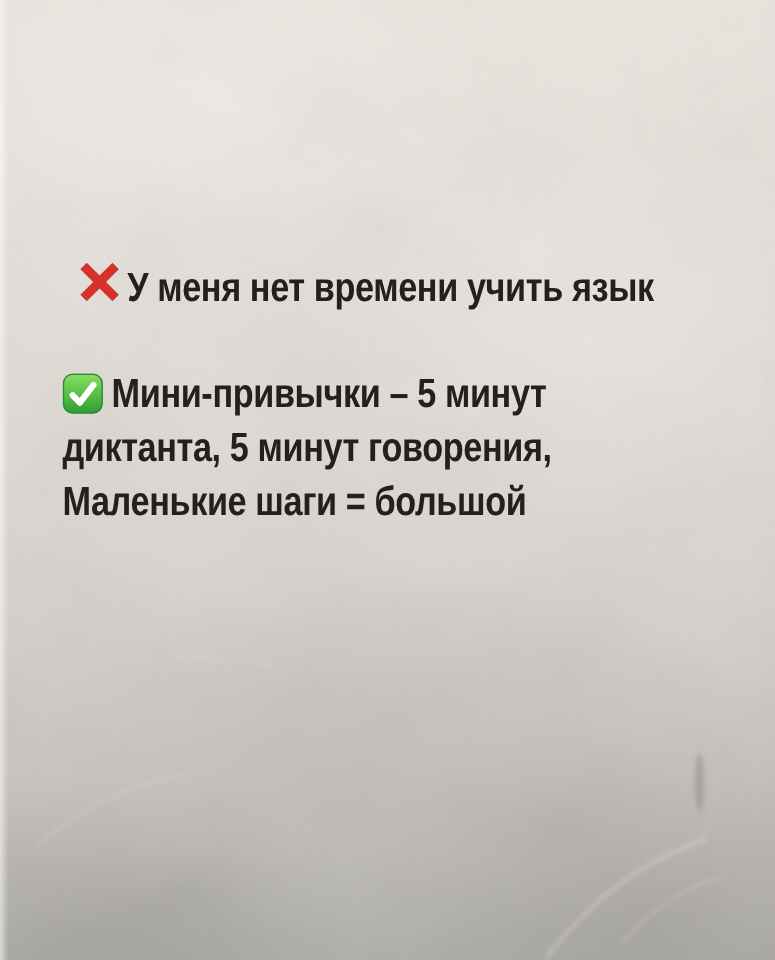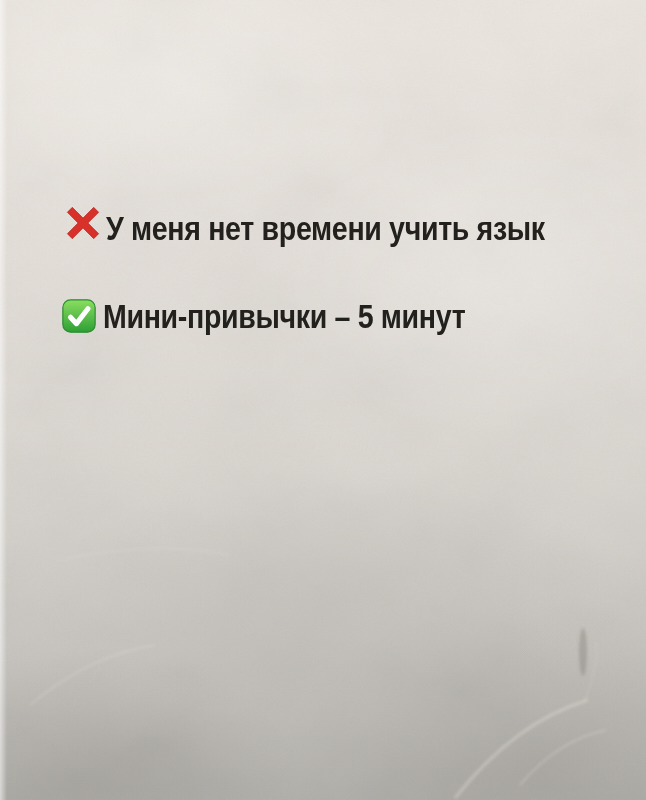--- a/index.html
+++ b/index.html
@@ -8,30 +8,30 @@
     background:var(--bg-mid,#d9d5cf);
   }
   .texture{position:absolute;inset:0;display:block;z-index:1;}
   .left-edge{
     position:absolute;left:0;top:0;width:7px;height:100%;z-index:2;
     background:linear-gradient(90deg,rgba(255,255,255,.55),rgba(255,255,255,0));
   }
   .content{
     position:absolute;inset:0;z-index:3;
     font-family:"Liberation Sans",sans-serif;
-    font-weight:700;color:var(--text,#23211d);
+    font-weight:700;color:var(--text,#23211d);margin-top:12px;
   }
   .icon{display:block;}
   .obj-icon{position:absolute;left:66px;top:206px;width:34px;height:34px;}
   .objection-line{
     position:absolute;left:106px;top:206px;
     font-size:34px;line-height:45px;white-space:nowrap;
   }
   .fact-block{
-    position:absolute;left:62px;top:294px;
+    position:absolute;left:52px;top:294px;
     font-size:34px;line-height:45px;
   }
   .fact-line{white-space:nowrap;}
   .fact-line1{position:relative;padding-left:41px;}
   .check-icon{position:absolute;left:0;top:5px;width:34px;height:34px;}
   .txt{
     display:inline-block;transform:scaleX(0.84);transform-origin:0 50%;
     white-space:pre;letter-spacing:-0.4px;
   }
 </style>
@@ -109,16 +109,22 @@
             <linearGradient id="greenGrad" x1="0" y1="0" x2="0" y2="1">
               <stop offset="0" style="stop-color:var(--check-green-top,#8ade60)"></stop>
               <stop offset="1" style="stop-color:var(--check-green-bottom,#2e9f35)"></stop>
             </linearGradient>
           </defs>
           <rect x="1" y="1" width="38" height="38" rx="9" fill="url(#greenGrad)" stroke="var(--check-border,#2a8c30)" stroke-width="1.4"></rect>
           <path d="M10 21.5 17 29 30.5 11.5" fill="none" stroke="var(--check-white,#ffffff)" stroke-width="6" stroke-linecap="round" stroke-linejoin="round"></path>
         </svg>
         <span class="txt">Мини-привычки – 5 минут</span>
       </div>
+      <div class="fact-line">
+        <span class="txt">диктанта, 5 минут говорения,</span>
+      </div>
+      <div class="fact-line">
+        <span class="txt">Маленькие шаги = большой</span>
+      </div>
     </div>
 
   </div>
 </div>
 
 </body></html>

